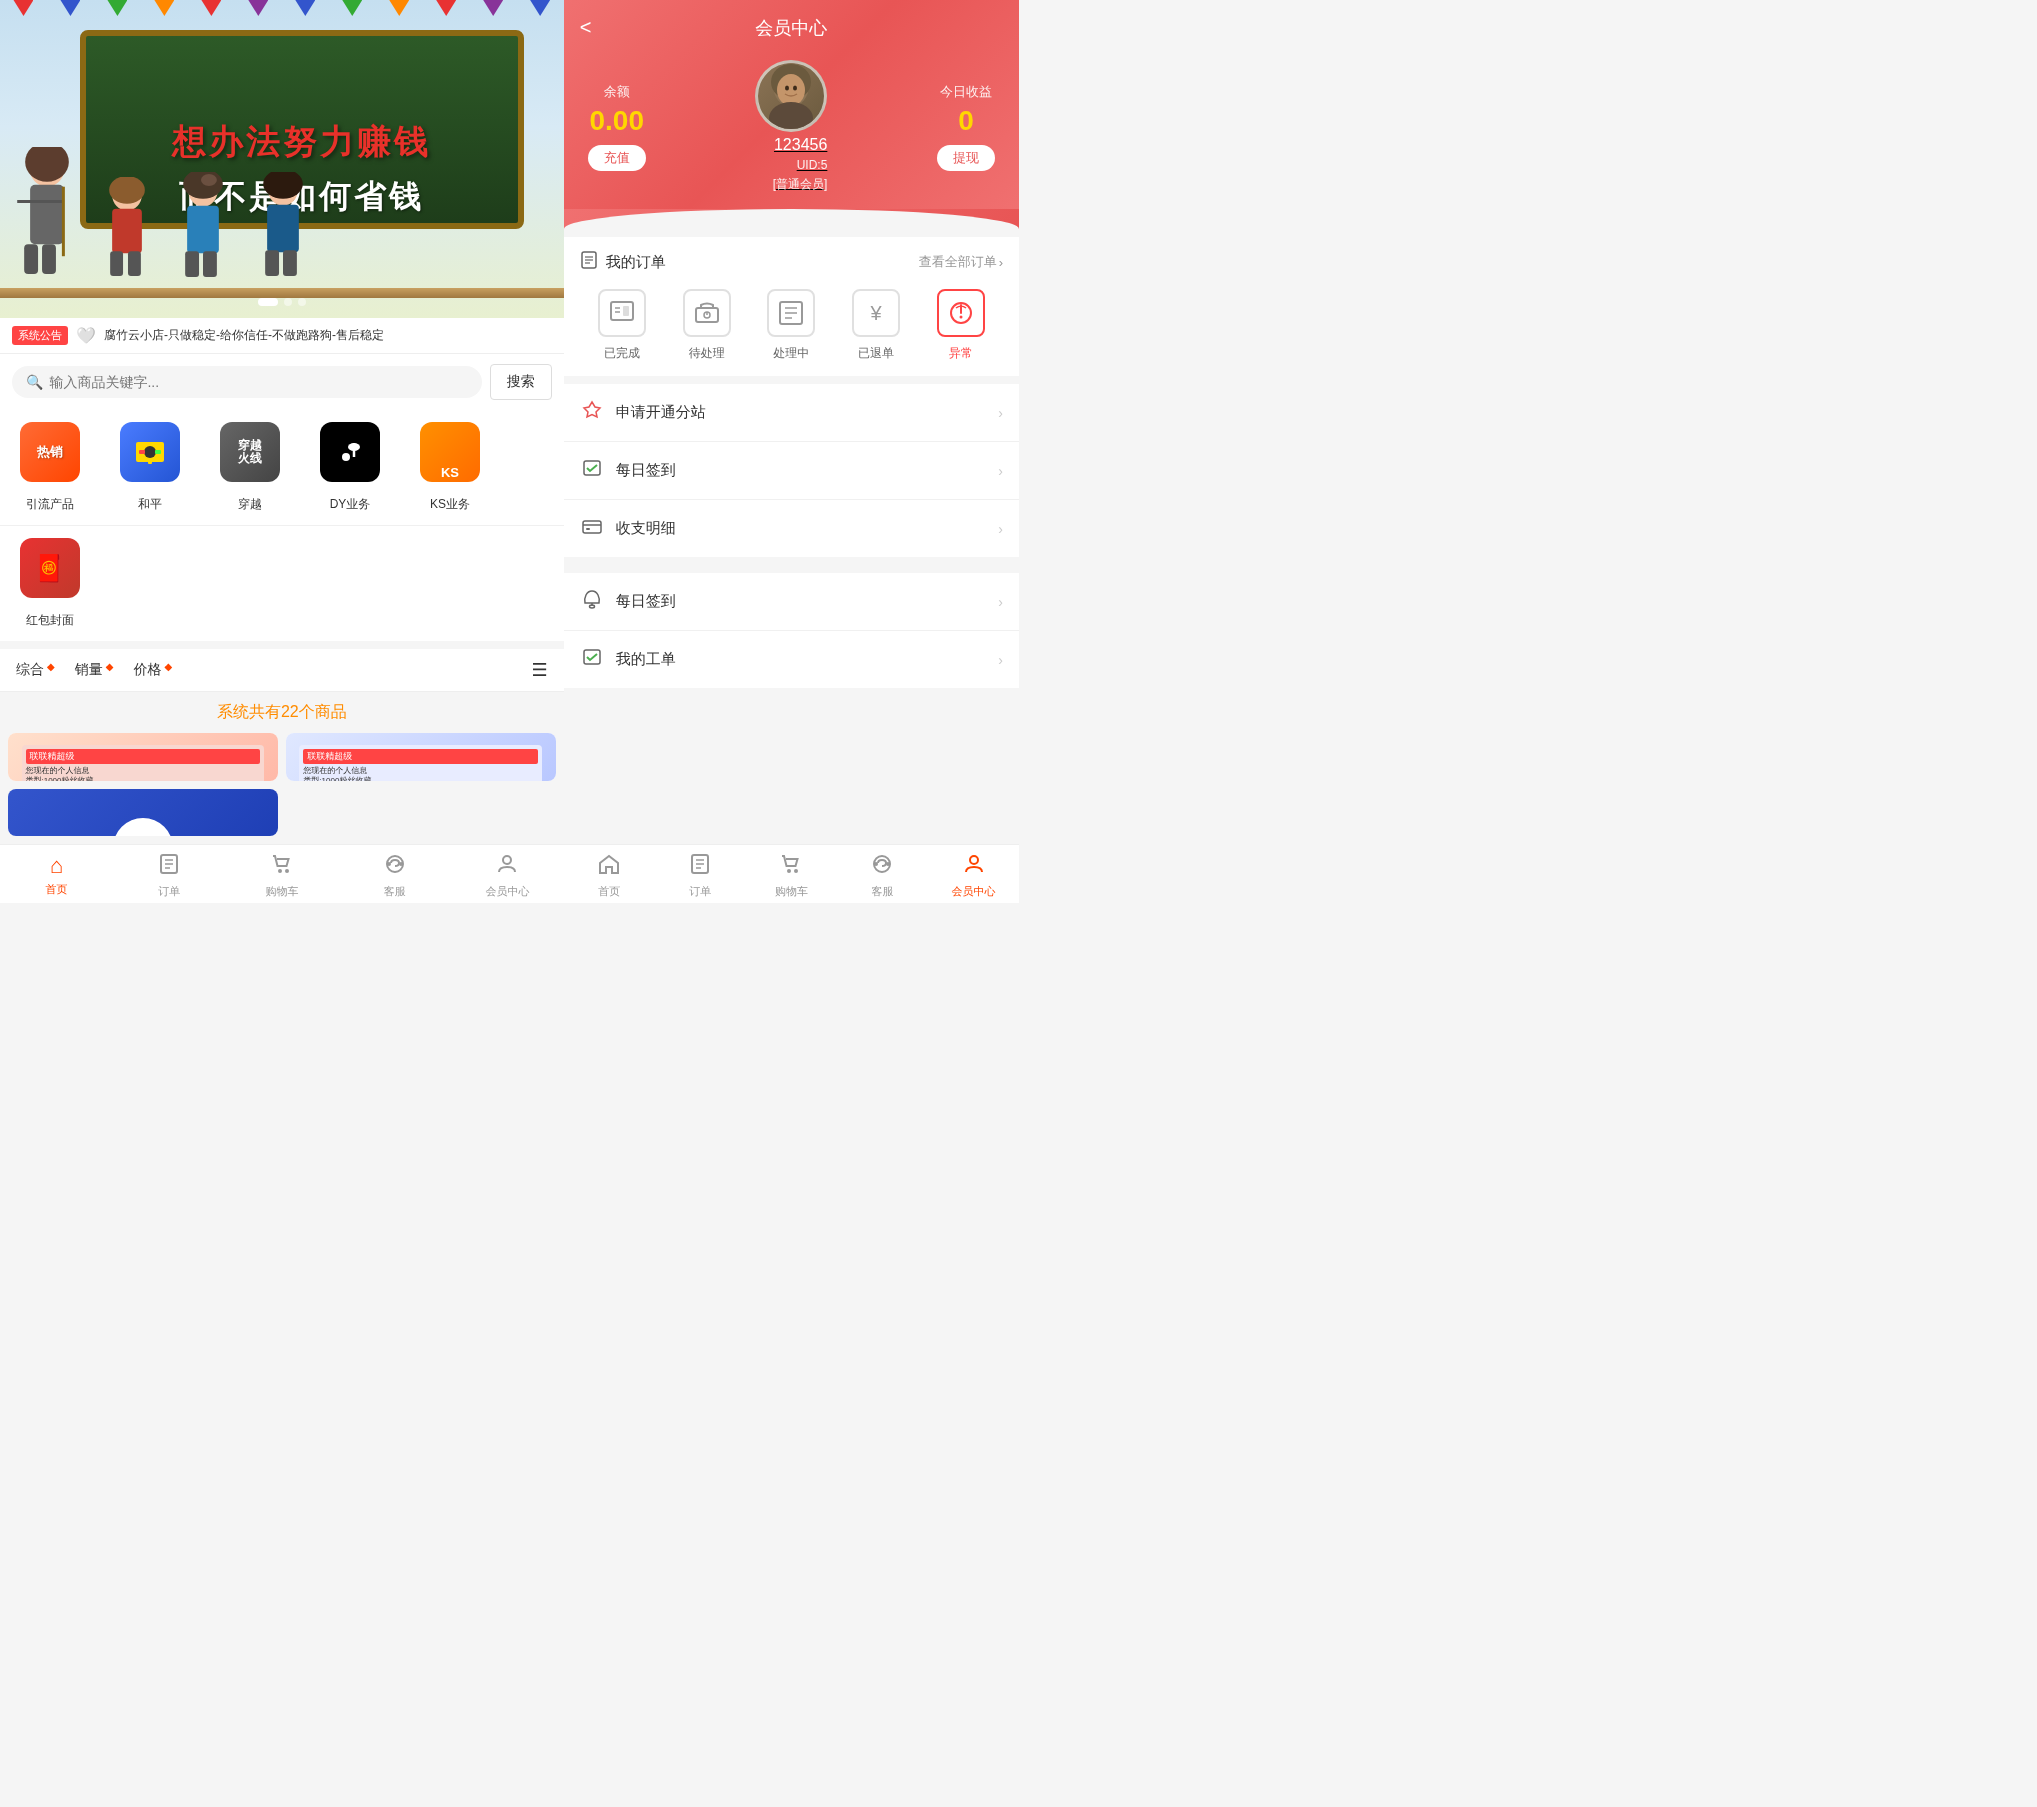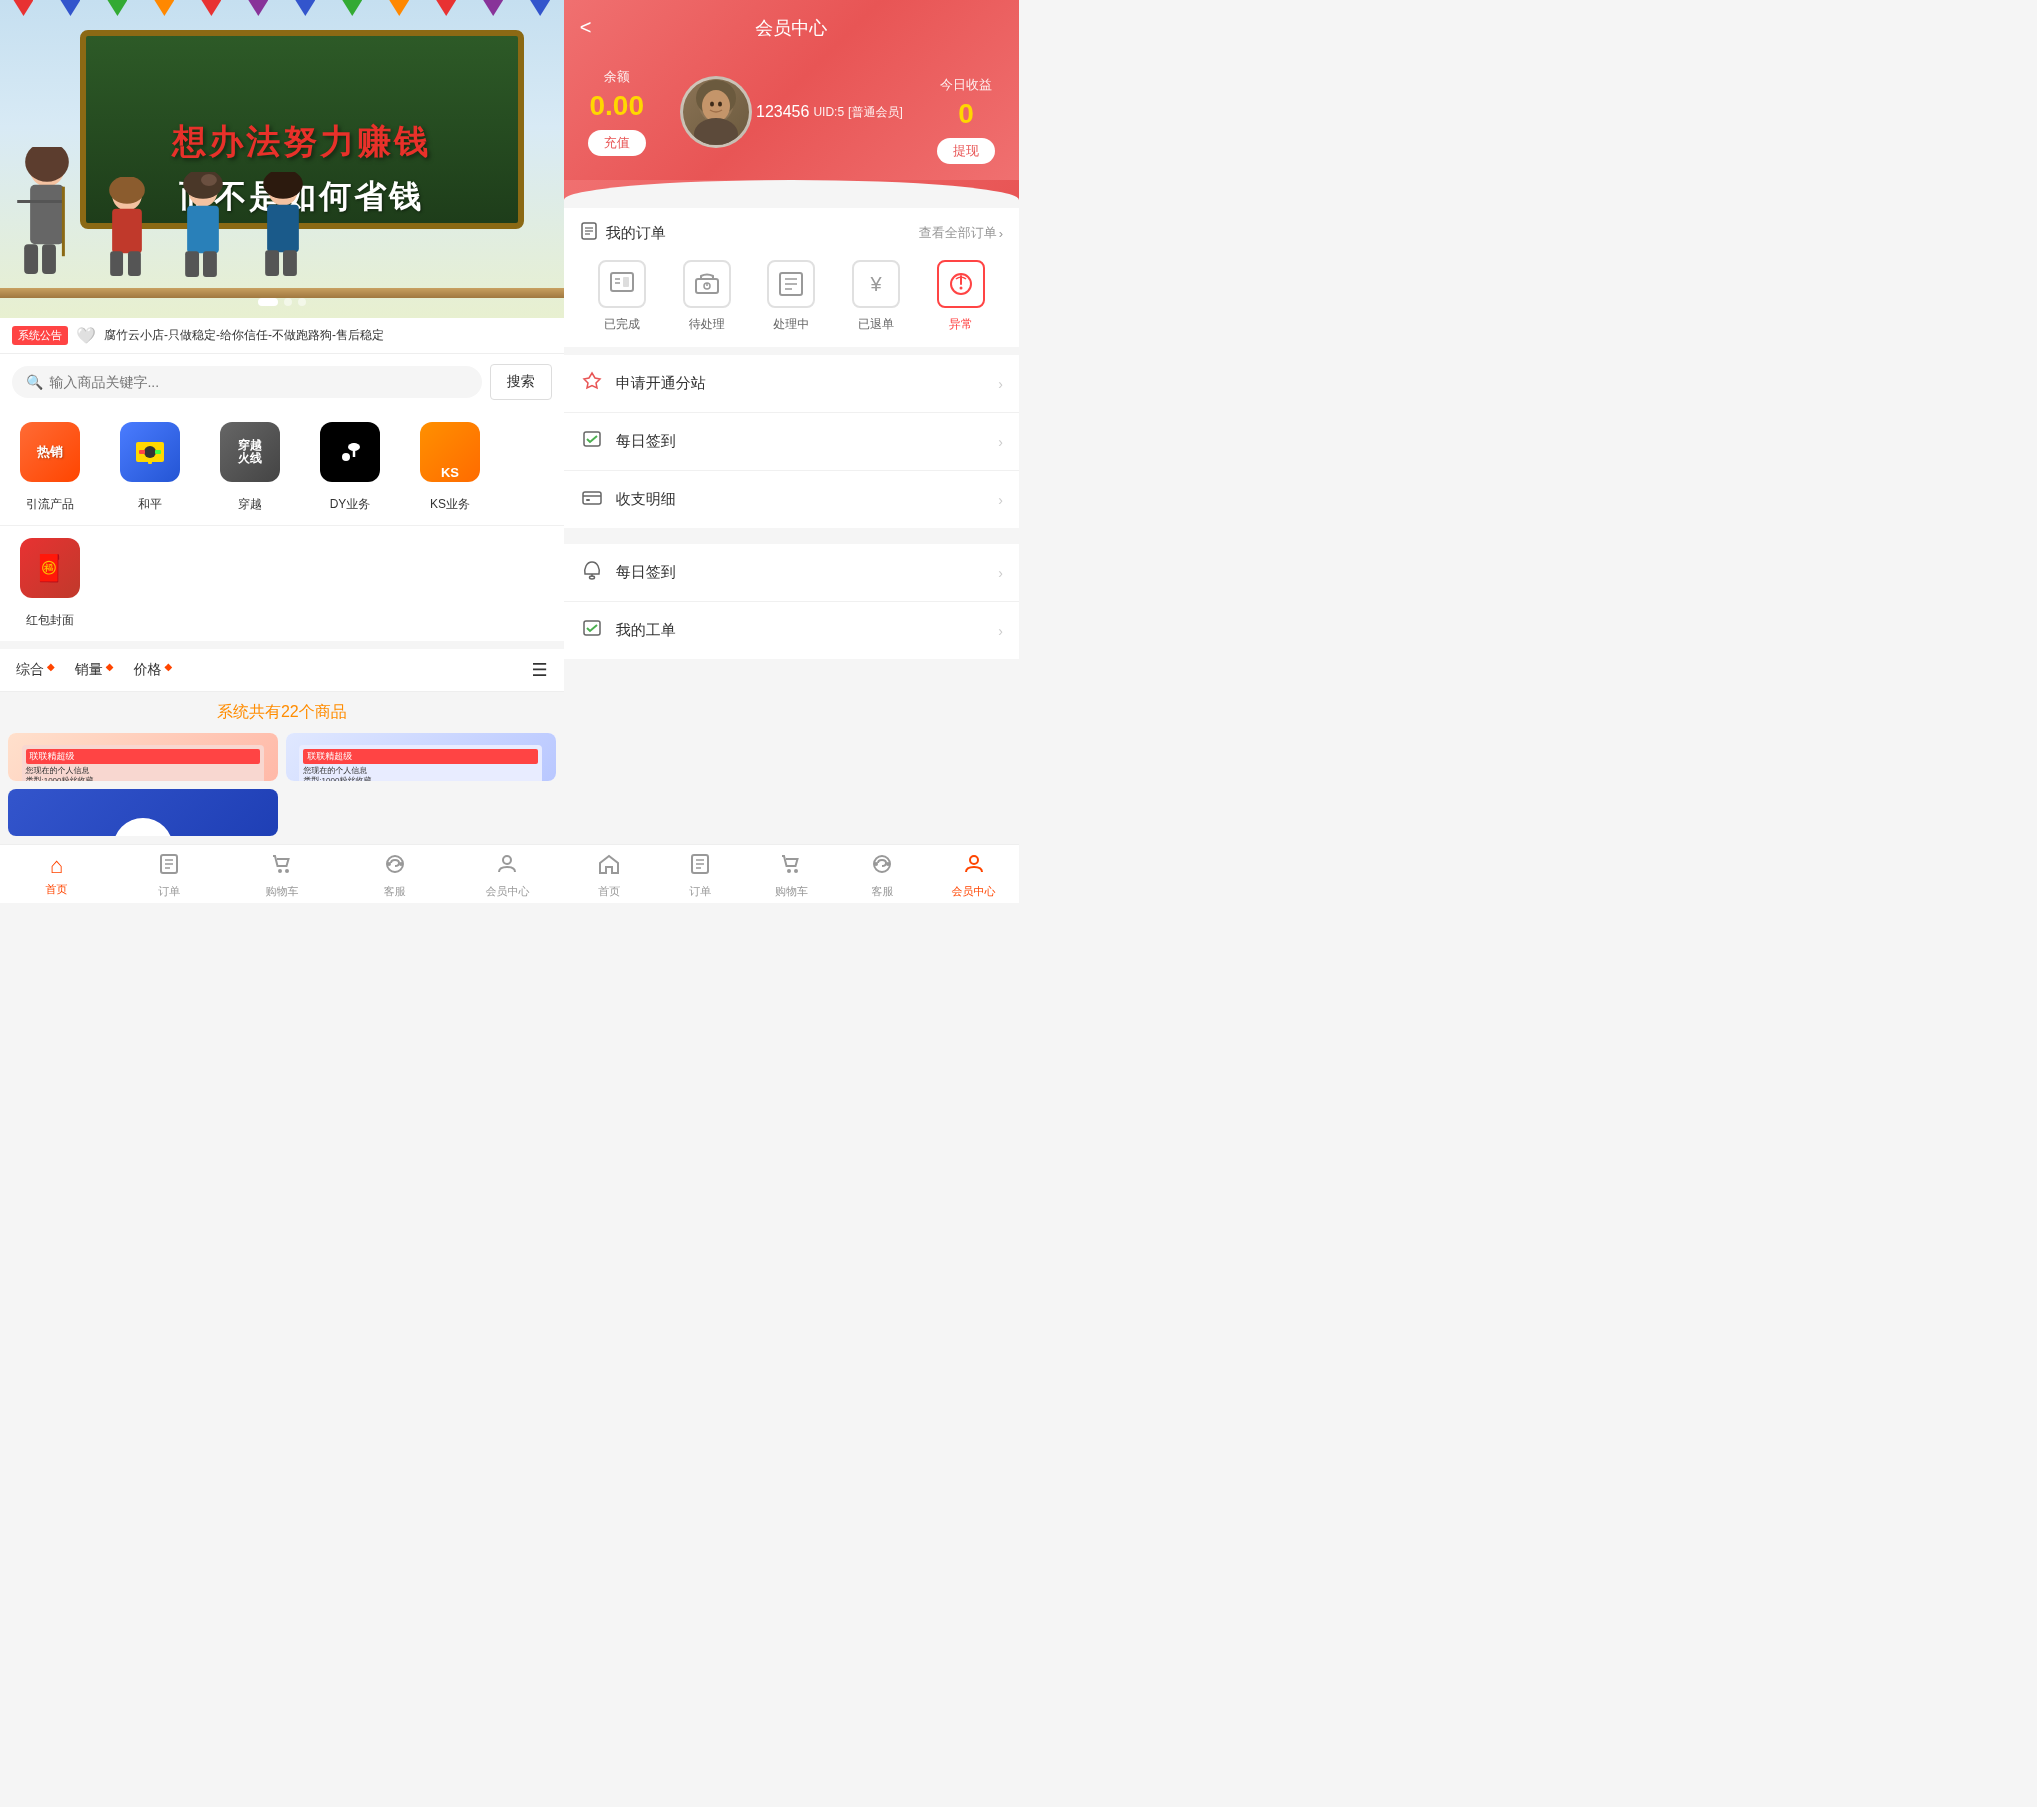--- a/index.html
+++ b/index.html
@@ -341,22 +341,24 @@
       border: none;
       border-radius: 20px;
       padding: 4px 16px;
       font-size: 13px;
       color: #e85555;
       cursor: pointer;
     }
 
     .avatar-section {
       display: flex;
-      align-items: center;
+      flex-direction: column;
+      align-items: flex-end;
       gap: 4px;
+      text-decoration: underline;
     }
 
     .avatar {
       width: 72px;
       height: 72px;
       border-radius: 50%;
       background: linear-gradient(135deg, #8b7355, #6b5a3e);
       overflow: hidden;
       border: 3px solid rgba(255,255,255,0.6);
       display: flex;
@@ -382,21 +384,20 @@
     }
 
     .income-section {
       text-align: center;
     }
 
     .income-label {
       font-size: 13px;
       color: rgba(255,255,255,0.9);
       margin-bottom: 4px;
-      margin-top: 16px;
     }
 
     .income-amount {
       font-size: 28px;
       font-weight: bold;
       color: #ffd700;
       margin-bottom: 8px;
     }
 
     .withdraw-btn {

